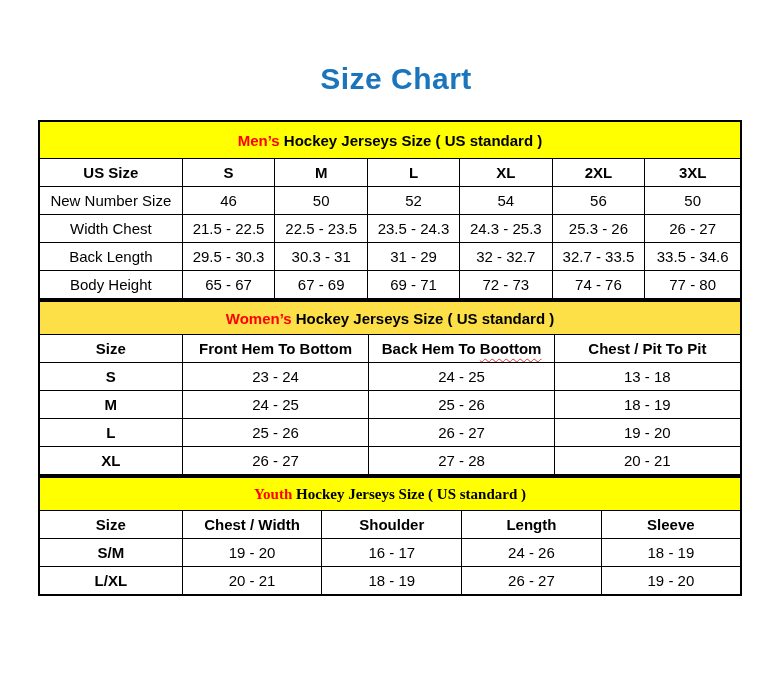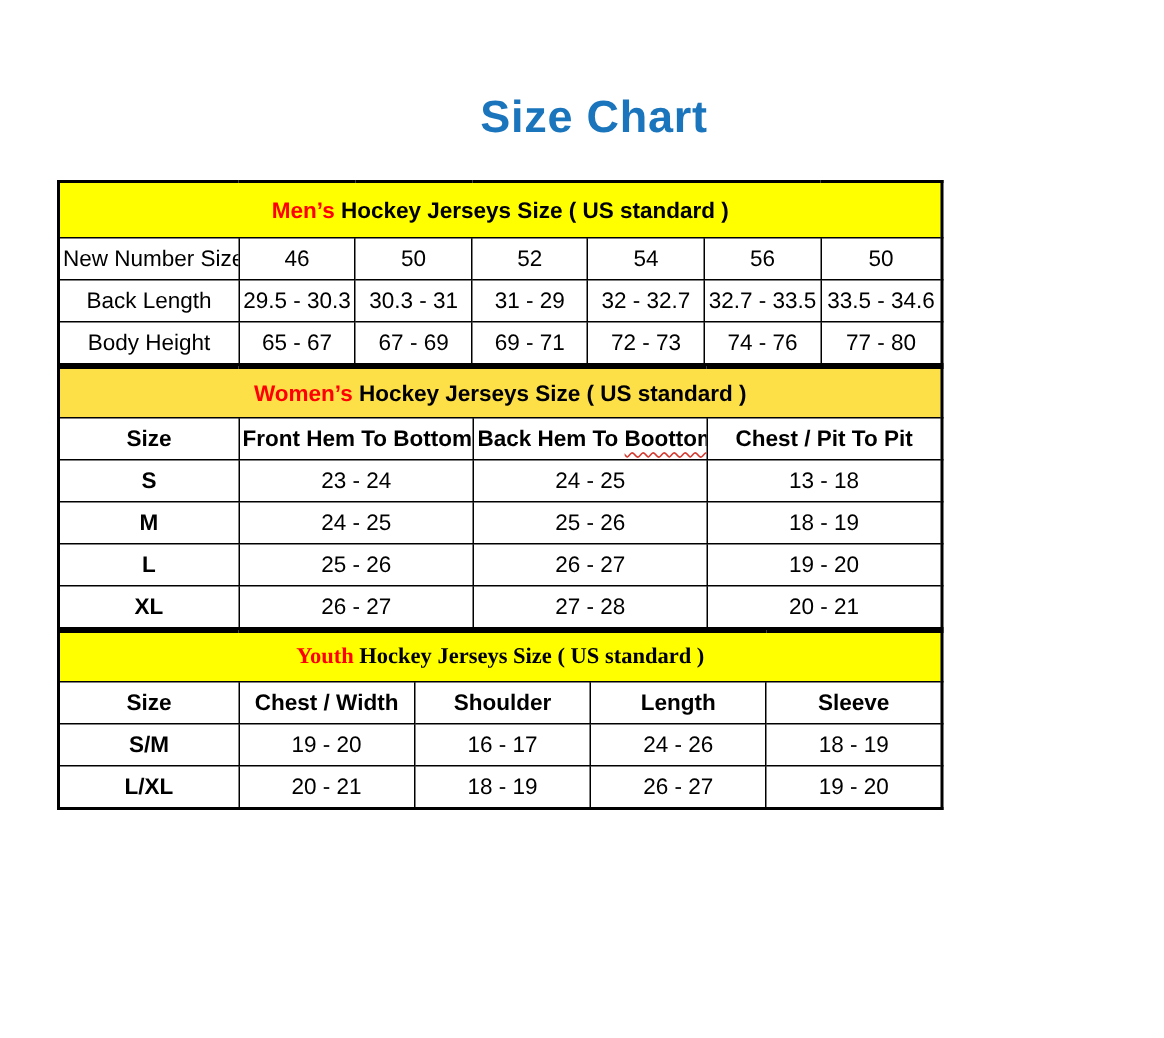--- a/index.html
+++ b/index.html
@@ -20,21 +20,21 @@
     text-align: center;
     font-size: 30px;
     font-weight: bold;
     letter-spacing: 0.5px;
     padding-left: 16px;
   }
   .table-wrap {
     position: absolute;
     left: 38px;
     top: 120px;
-    width: 591px;
+    width: 704px;
   }
   table.size-table {
     width: 100%;
     border-collapse: collapse;
     table-layout: fixed;
     border: 2px solid #000000;
   }
   table.size-table td {
     border: 1px solid #000000;
     text-align: center;
@@ -82,27 +82,45 @@
         <col style="width: 13.1%;">
         <col style="width: 13.2%;">
         <col style="width: 13.2%;">
         <col style="width: 13.7%;">
       </colgroup>
       <tbody>
         <tr>
           <td colspan="7" class="band" style="background: rgb(255, 255, 0); height: 30px;"><span style="color: rgb(255, 0, 0);">Men’s</span><span> Hockey Jerseys Size ( US standard )</span></td>
         </tr>
         <tr>
+          <td class="head">US Size</td>
+          <td class="head">S</td>
+          <td class="head">M</td>
+          <td class="head">L</td>
+          <td class="head">XL</td>
+          <td class="head">2XL</td>
+          <td class="head">3XL</td>
+        </tr>
+        <tr>
           <td class="cell">New Number Size</td>
           <td class="cell">46</td>
           <td class="cell">50</td>
           <td class="cell">52</td>
           <td class="cell">54</td>
           <td class="cell">56</td>
           <td class="cell">50</td>
+        </tr>
+        <tr>
+          <td class="cell">Width Chest</td>
+          <td class="cell">21.5 - 22.5</td>
+          <td class="cell">22.5 - 23.5</td>
+          <td class="cell">23.5 - 24.3</td>
+          <td class="cell">24.3 - 25.3</td>
+          <td class="cell">25.3 - 26</td>
+          <td class="cell">26 - 27</td>
         </tr>
         <tr>
           <td class="cell">Back Length</td>
           <td class="cell">29.5 - 30.3</td>
           <td class="cell">30.3 - 31</td>
           <td class="cell">31 - 29</td>
           <td class="cell">32 - 32.7</td>
           <td class="cell">32.7 - 33.5</td>
           <td class="cell">33.5 - 34.6</td>
         </tr>

